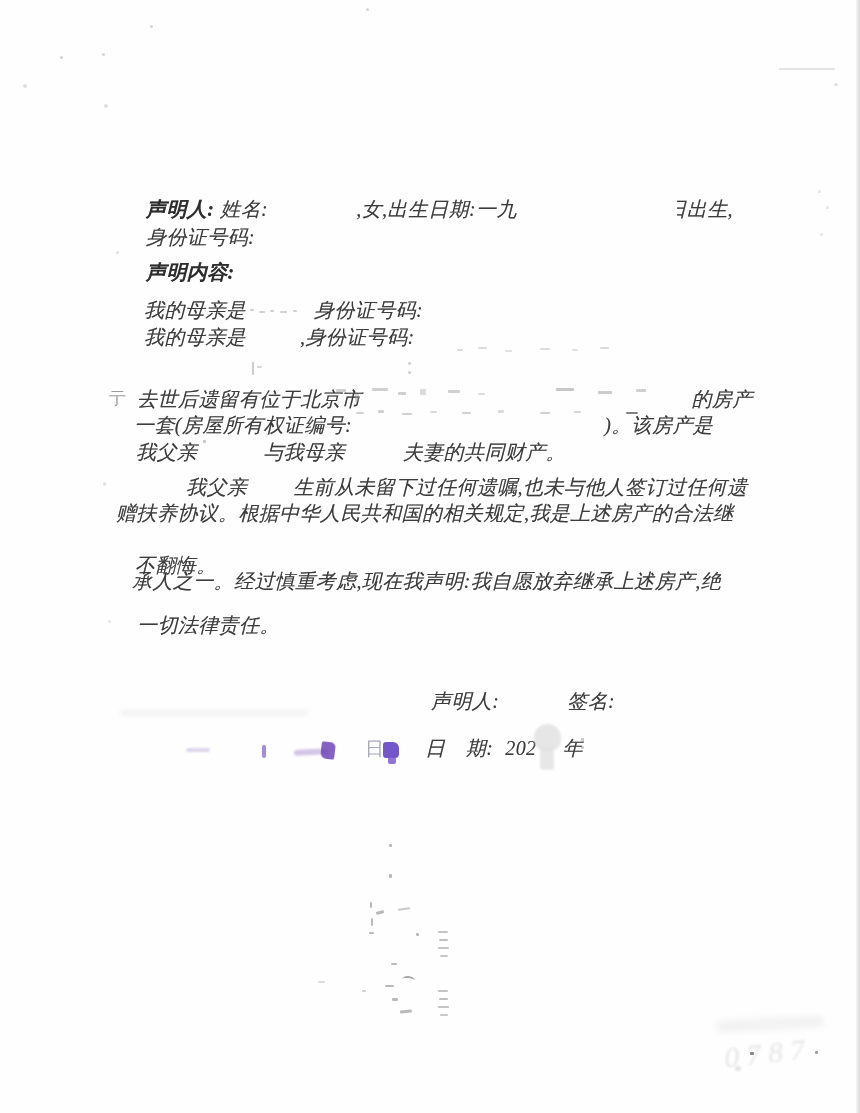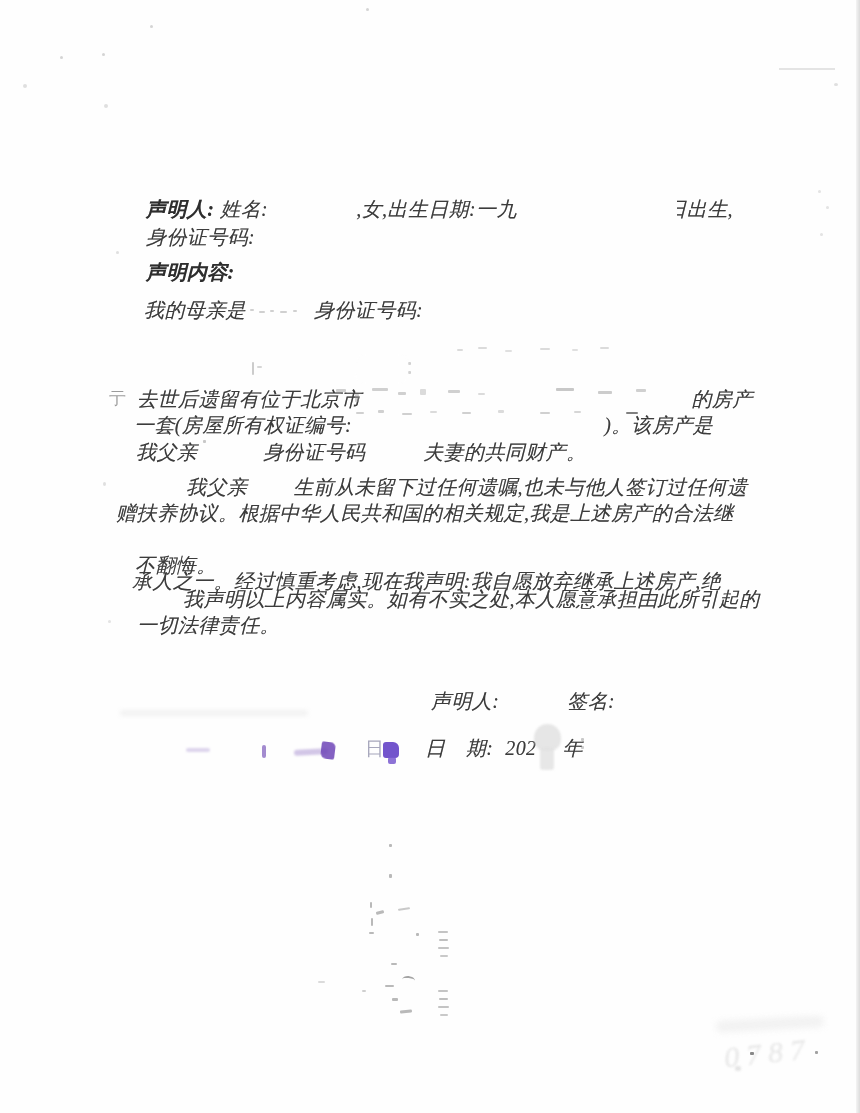--- a/index.html
+++ b/index.html
@@ -58,39 +58,41 @@
   </div>
   <div class="line" style="left:146px;top:224px;">
     <span>身份证号码:</span>
   </div>
 
   <div class="line b" style="left:146px;top:259px;">声明内容:</div>
 
   <div class="line" style="left:144px;top:297px;">
     <span>我的母亲是</span><span class="gap" style="width:68px"></span><span>身份证号码:</span>
   </div>
+  <div class="line" style="left:144px;top:324px;">
+    <span>我的母亲是</span><span class="gap" style="width:54px"></span><span>,身份证号码:</span>
+  </div>
 
   <div class="line" style="left:137px;top:386px;">
     <span>去世后遗留有位于北京市</span><span class="gap" style="width:330px"></span><span>的房产</span>
   </div>
   <div class="line" style="left:134px;top:412px;">
     <span>一套(房屋所有权证编号:</span><span class="gap" style="width:252px"></span><span>)。该房产是</span>
   </div>
   <div class="line" style="left:136px;top:439px;">
-    <span>我父亲</span><span class="gap" style="width:66px"></span><span>身份证号码</span><span class="gap" style="width:58px"></span><span>夫妻的共同财产。</span>
+    <span>我父亲</span><span class="gap" style="width:66px"></span><span>与我母亲</span><span class="gap" style="width:58px"></span><span>夫妻的共同财产。</span>
   </div>
 
   <div class="line" style="left:186px;top:474px;">
     <span>我父亲</span><span class="gap" style="width:46px"></span><span>生前从未留下过任何遗嘱,也未与他人签订过任何遗</span>
   </div>
   <div class="line" style="left:116px;top:500px;">赠扶养协议。根据中华人民共和国的相关规定,我是上述房产的合法继</div>
   <div class="line" style="left:132px;top:526px;margin-top:42px;">承人之一。经过慎重考虑,现在我声明:我自愿放弃继承上述房产,绝</div>
   <div class="line" style="left:135px;top:552px;">不翻悔。</div>
 
-  <div class="line" style="left:183px;top:586px;">我声明以上内容属实。如有不实之处,本人愿意承担由此所引起的</div>
   <div class="line" style="left:137px;top:612px;">一切法律责任。</div>
 
   <div class="line" style="left:431px;top:688px;">
     <span>声明人:</span><span class="gap" style="width:68px"></span><span>签名:</span>
   </div>
 
   <div class="line" style="left:425px;top:735px;">
     <span>日　期:</span><span class="gap" style="width:12px"></span><span>202</span><span class="gap" style="width:26px"></span><span>年</span>
   </div>
 

